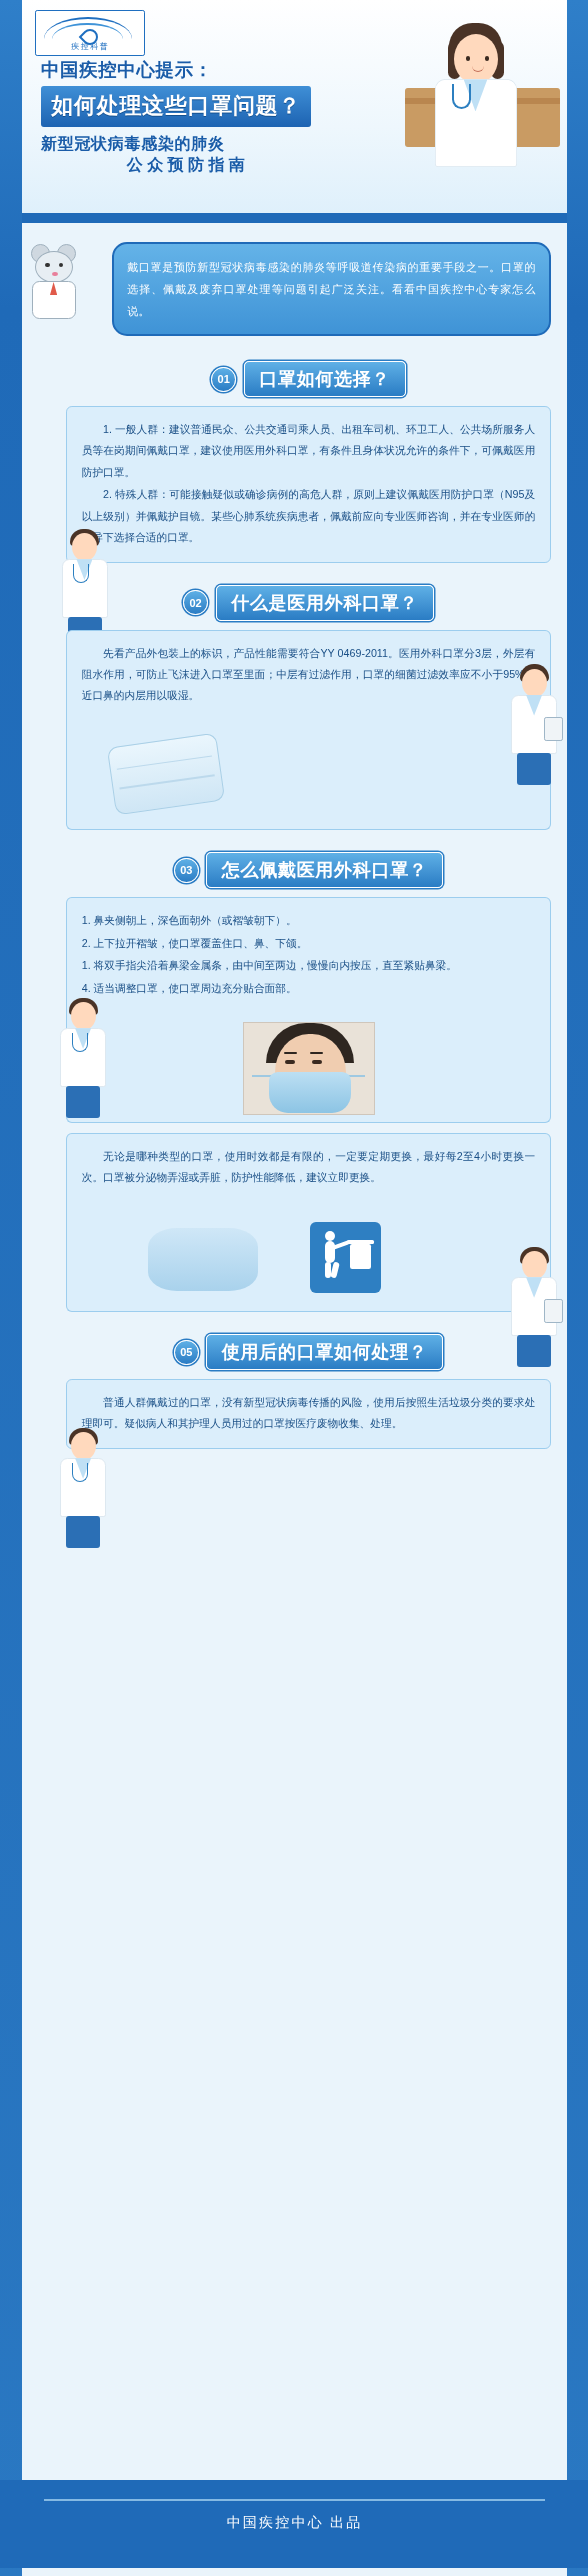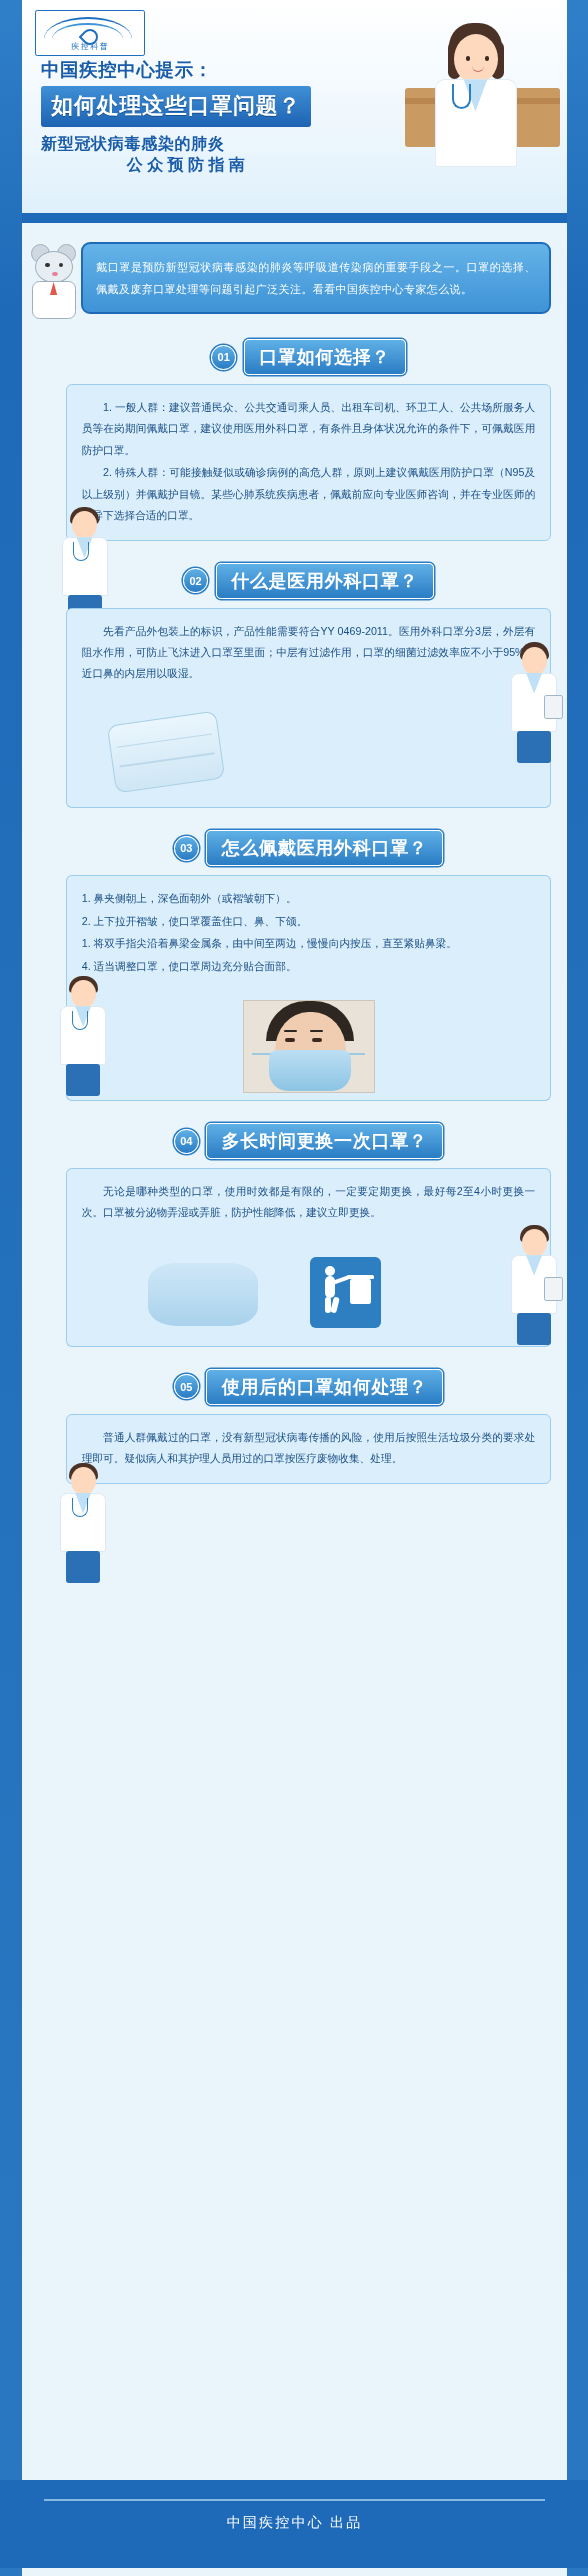--- a/index.html
+++ b/index.html
@@ -99,24 +99,24 @@
   .coat .v { position:absolute; left:29px; top:0; width:23.6px; height:32px; background:#bfe0f5; clip-path:polygon(50% 100%,0 0,100% 0); }
   .steth { position:absolute; left:32px; top:77px; width:19px; height:25px; border:2.2px solid #2c7fc0; border-top:none; border-radius:0 0 11.8px 11.8px;}
   
   .band {
     height:10.3px; background:#1f6ab8;
   }
   
   .intro-wrap { position:relative; padding:19px 16px 7.4px 16px; }
   .intro {
     position:relative;
-    margin-left:43px;
+    margin-left:74px;
     background:linear-gradient(180deg,#64b3e8,#3f93d6);
     border:2.2px solid #1f6ab8;
-    border-radius:9px;
+    border-radius:15px;
     color:#ffffff;
     padding:11.8px 13.2px;
     font-size:11px;
     line-height:22px;
     text-align:justify;
     letter-spacing:0.4px;
   }
   
   .mouse { position:absolute; left:2.9px; top:17.7px; width:59px; height:81px;}
   .m-ear { position:absolute; width:19px; height:19px; background:#cfd8e0; border:1.5px solid #9fb0bd; border-radius:50%; top:2.9px;}
@@ -354,24 +354,20 @@
         <div class="sd-hair"></div>
         <div class="sd-head"></div>
         <div class="sd-coat"></div>
         <div class="sd-v"></div>
         <div class="sd-steth"></div>
         <div class="sd-pants"></div>
       </div>
     </div>
 
     <div class="section">
-      <div class="sec-head">
-        <div class="badge">04</div>
-        <div class="sec-title">多长时间更换一次口罩？</div>
-      </div>
       <div class="card attached">
         <p class="indent">无论是哪种类型的口罩，使用时效都是有限的，一定要定期更换，最好每2至4小时更换一次。口罩被分泌物弄湿或弄脏，防护性能降低，建议立即更换。</p>
       </div>
       <div class="figure" style="height:110px;">
         <div class="mask-blue" style="left:81px; top:26.5px;"></div>
         <div class="trash-icon" style="left:243px; top:20.6px;">
           <div class="ti-bin"></div>
           <div class="ti-lid"></div>
           <div class="ti-head"></div>
           <div class="ti-body"></div>

